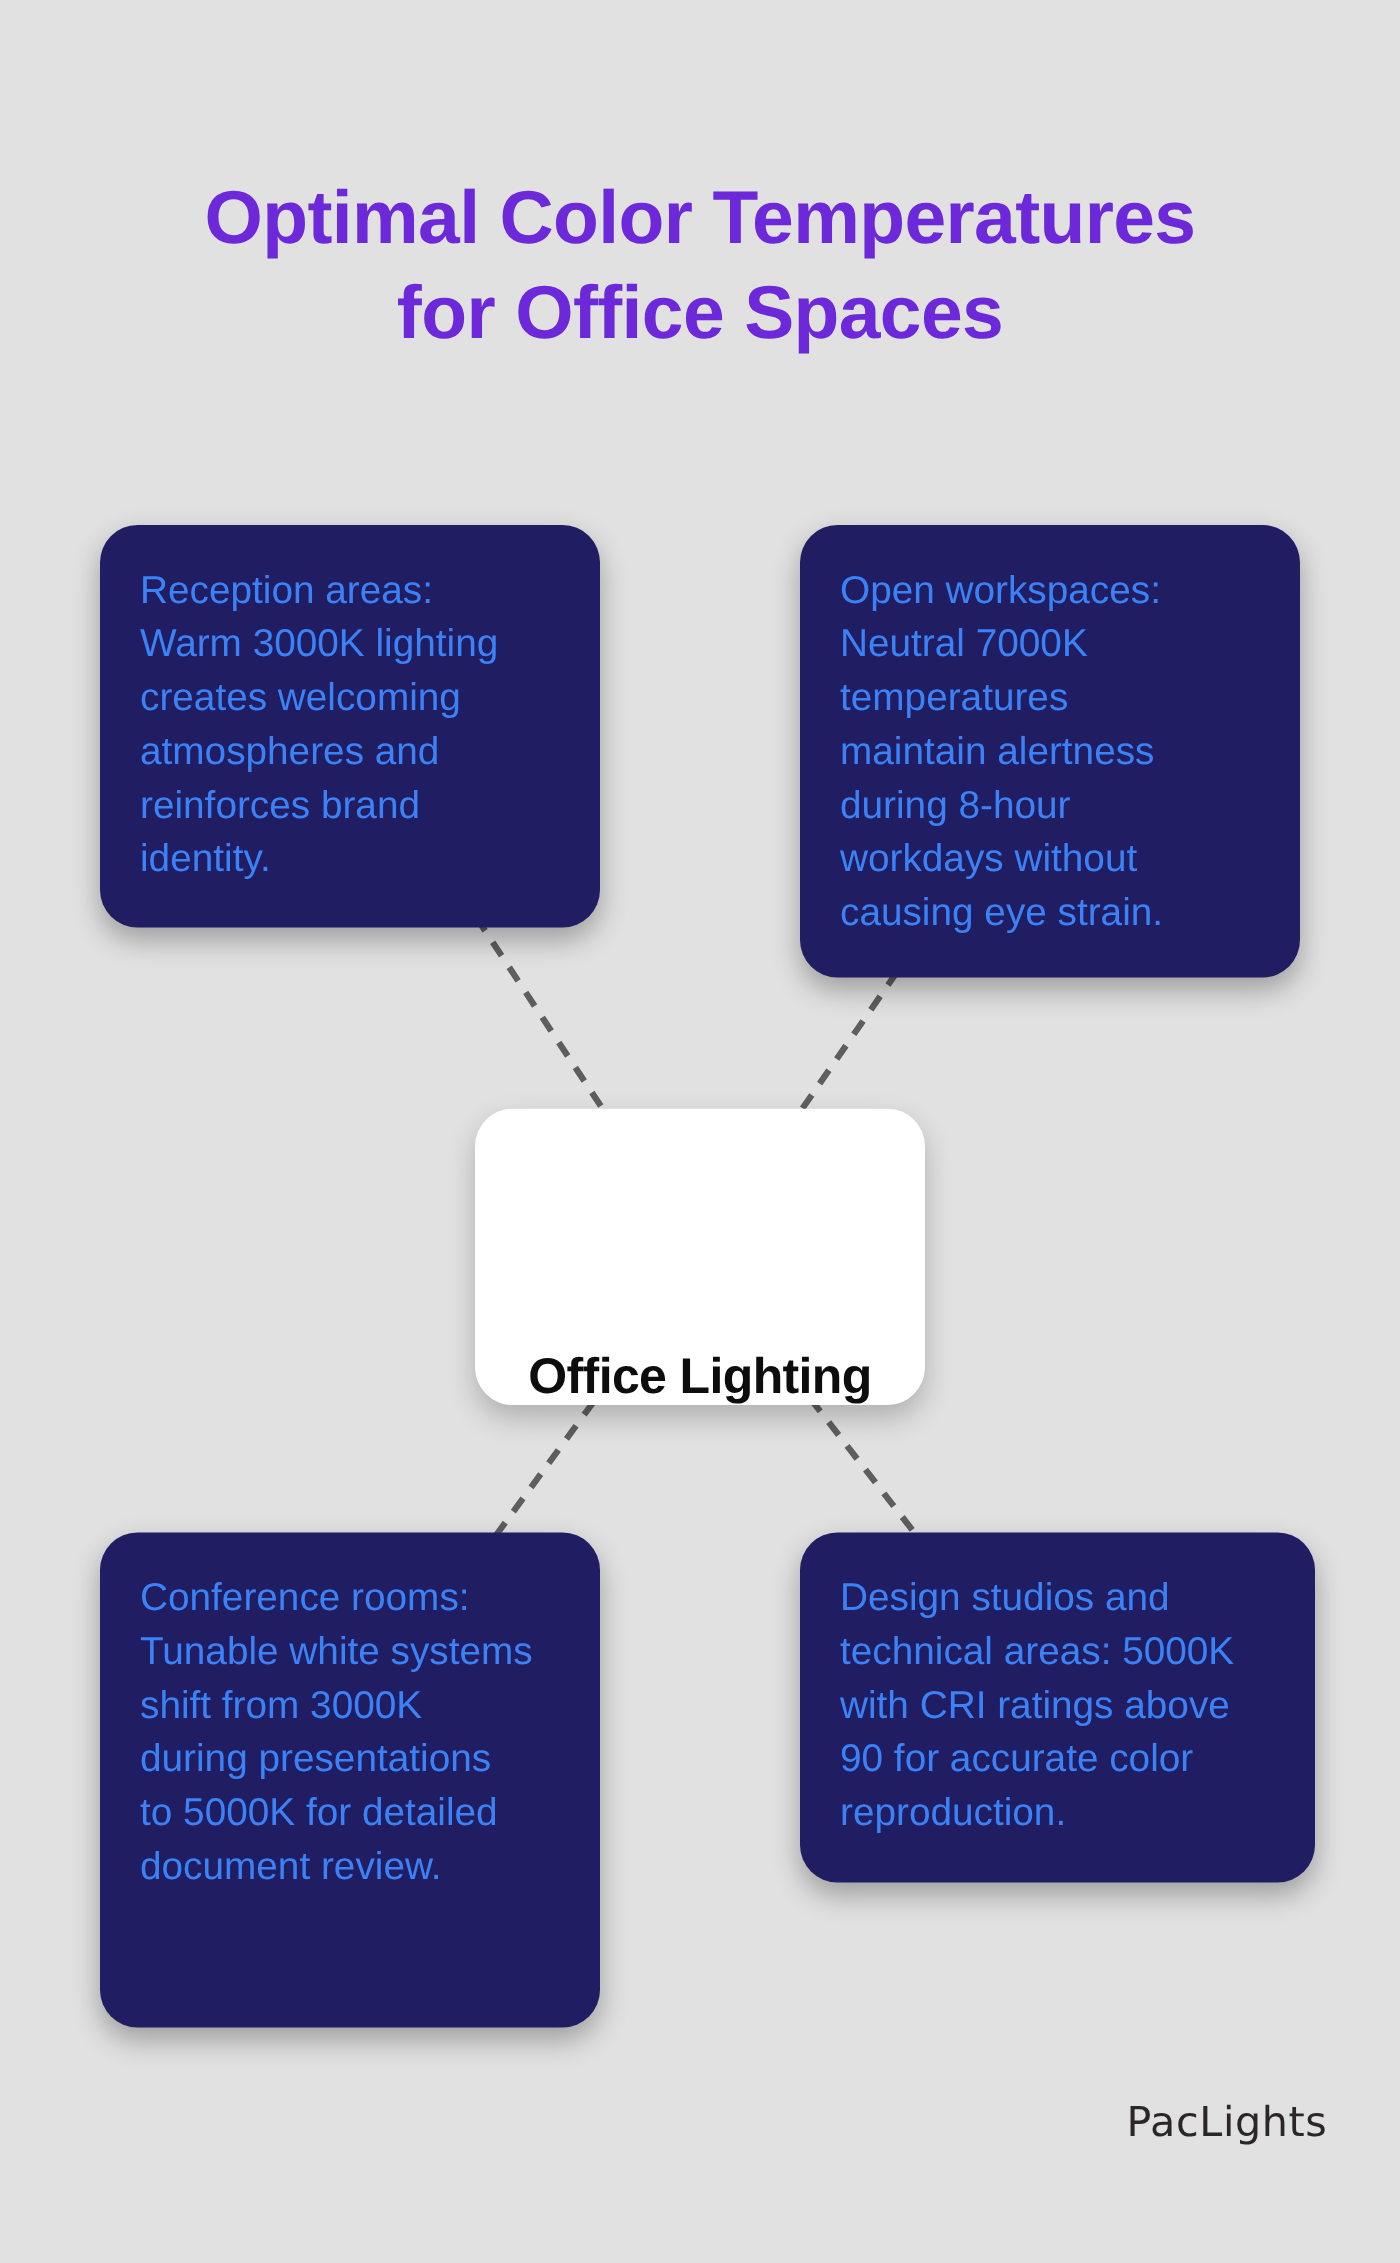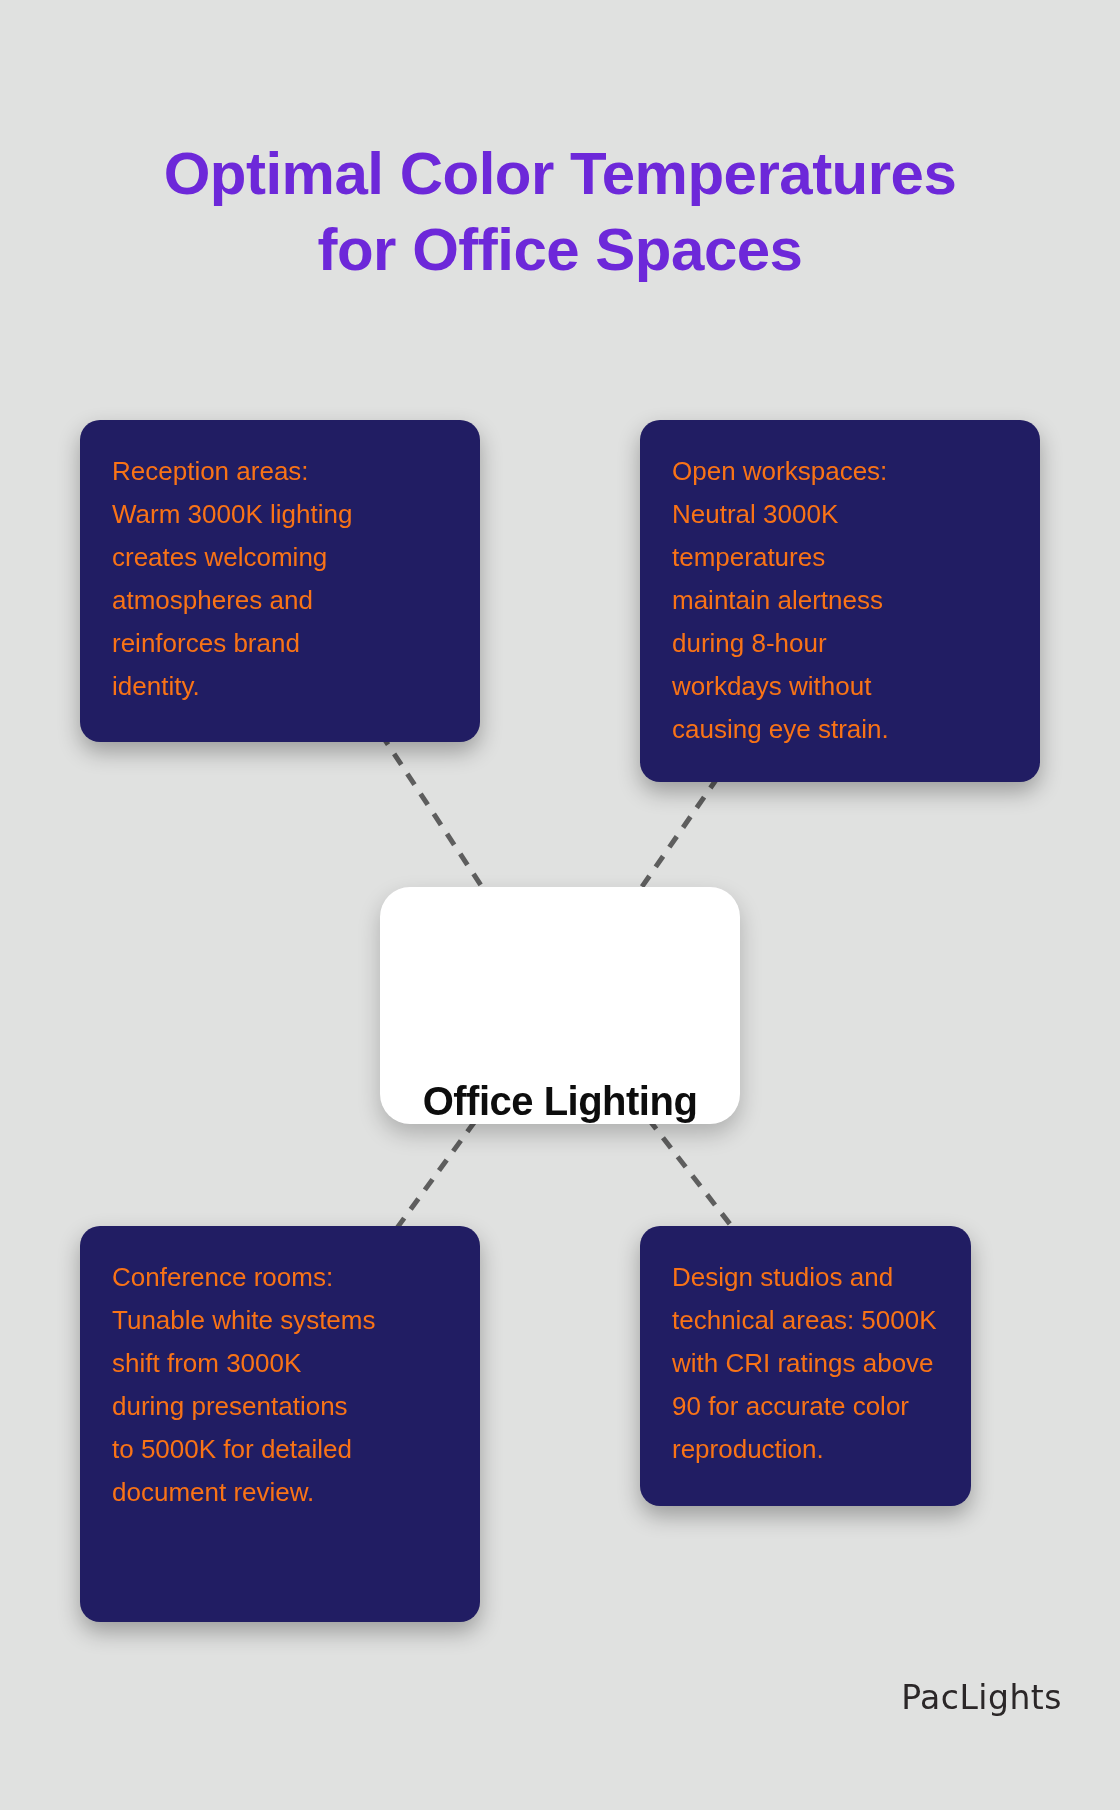--- a/index.html
+++ b/index.html
@@ -32,33 +32,33 @@
     font-weight: bold;
     color: #6d28d9;
     white-space: pre-line;
     z-index: 2;
     letter-spacing: -0.5px;
   }
   .node {
     position: absolute;
     box-sizing: border-box;
     background: #211d63;
-    border-radius: 20px;
+    border-radius: 30px;
     box-shadow: 0 10px 22px rgba(0,0,0,0.30);
-    color: #f97316;
-    font-size: 26px;
+    color: #3b82f6;
+    font-size: 31px;
     line-height: 43px;
     padding: 30px 28px 28px 32px;
     white-space: pre-line;
     z-index: 2;
   }
   .node-tl { left: 80px;  top: 420px;  width: 400px; height: 322px; }
   .node-tr { left: 640px; top: 420px;  width: 400px; height: 362px; }
   .node-bl { left: 80px;  top: 1226px; width: 400px; height: 396px; }
-  .node-br { left: 640px; top: 1226px; width: 331px; height: 280px; }
+  .node-br { left: 640px; top: 1226px; width: 412px; height: 280px; }
   .center-node {
     position: absolute;
     left: 380px;
     top: 887px;
     width: 360px;
     height: 237px;
     background: #ffffff;
     border-radius: 30px;
     box-shadow: 0 10px 22px rgba(0,0,0,0.22);
     display: flex;
@@ -100,21 +100,21 @@
 for Office Spaces</h1>
 
   <div class="node node-tl">Reception areas:
 Warm 3000K lighting
 creates welcoming
 atmospheres and
 reinforces brand
 identity.</div>
 
   <div class="node node-tr">Open workspaces:
-Neutral 3000K
+Neutral 7000K
 temperatures
 maintain alertness
 during 8-hour
 workdays without
 causing eye strain.</div>
 
   <div class="node node-bl">Conference rooms:
 Tunable white systems
 shift from 3000K
 during presentations

